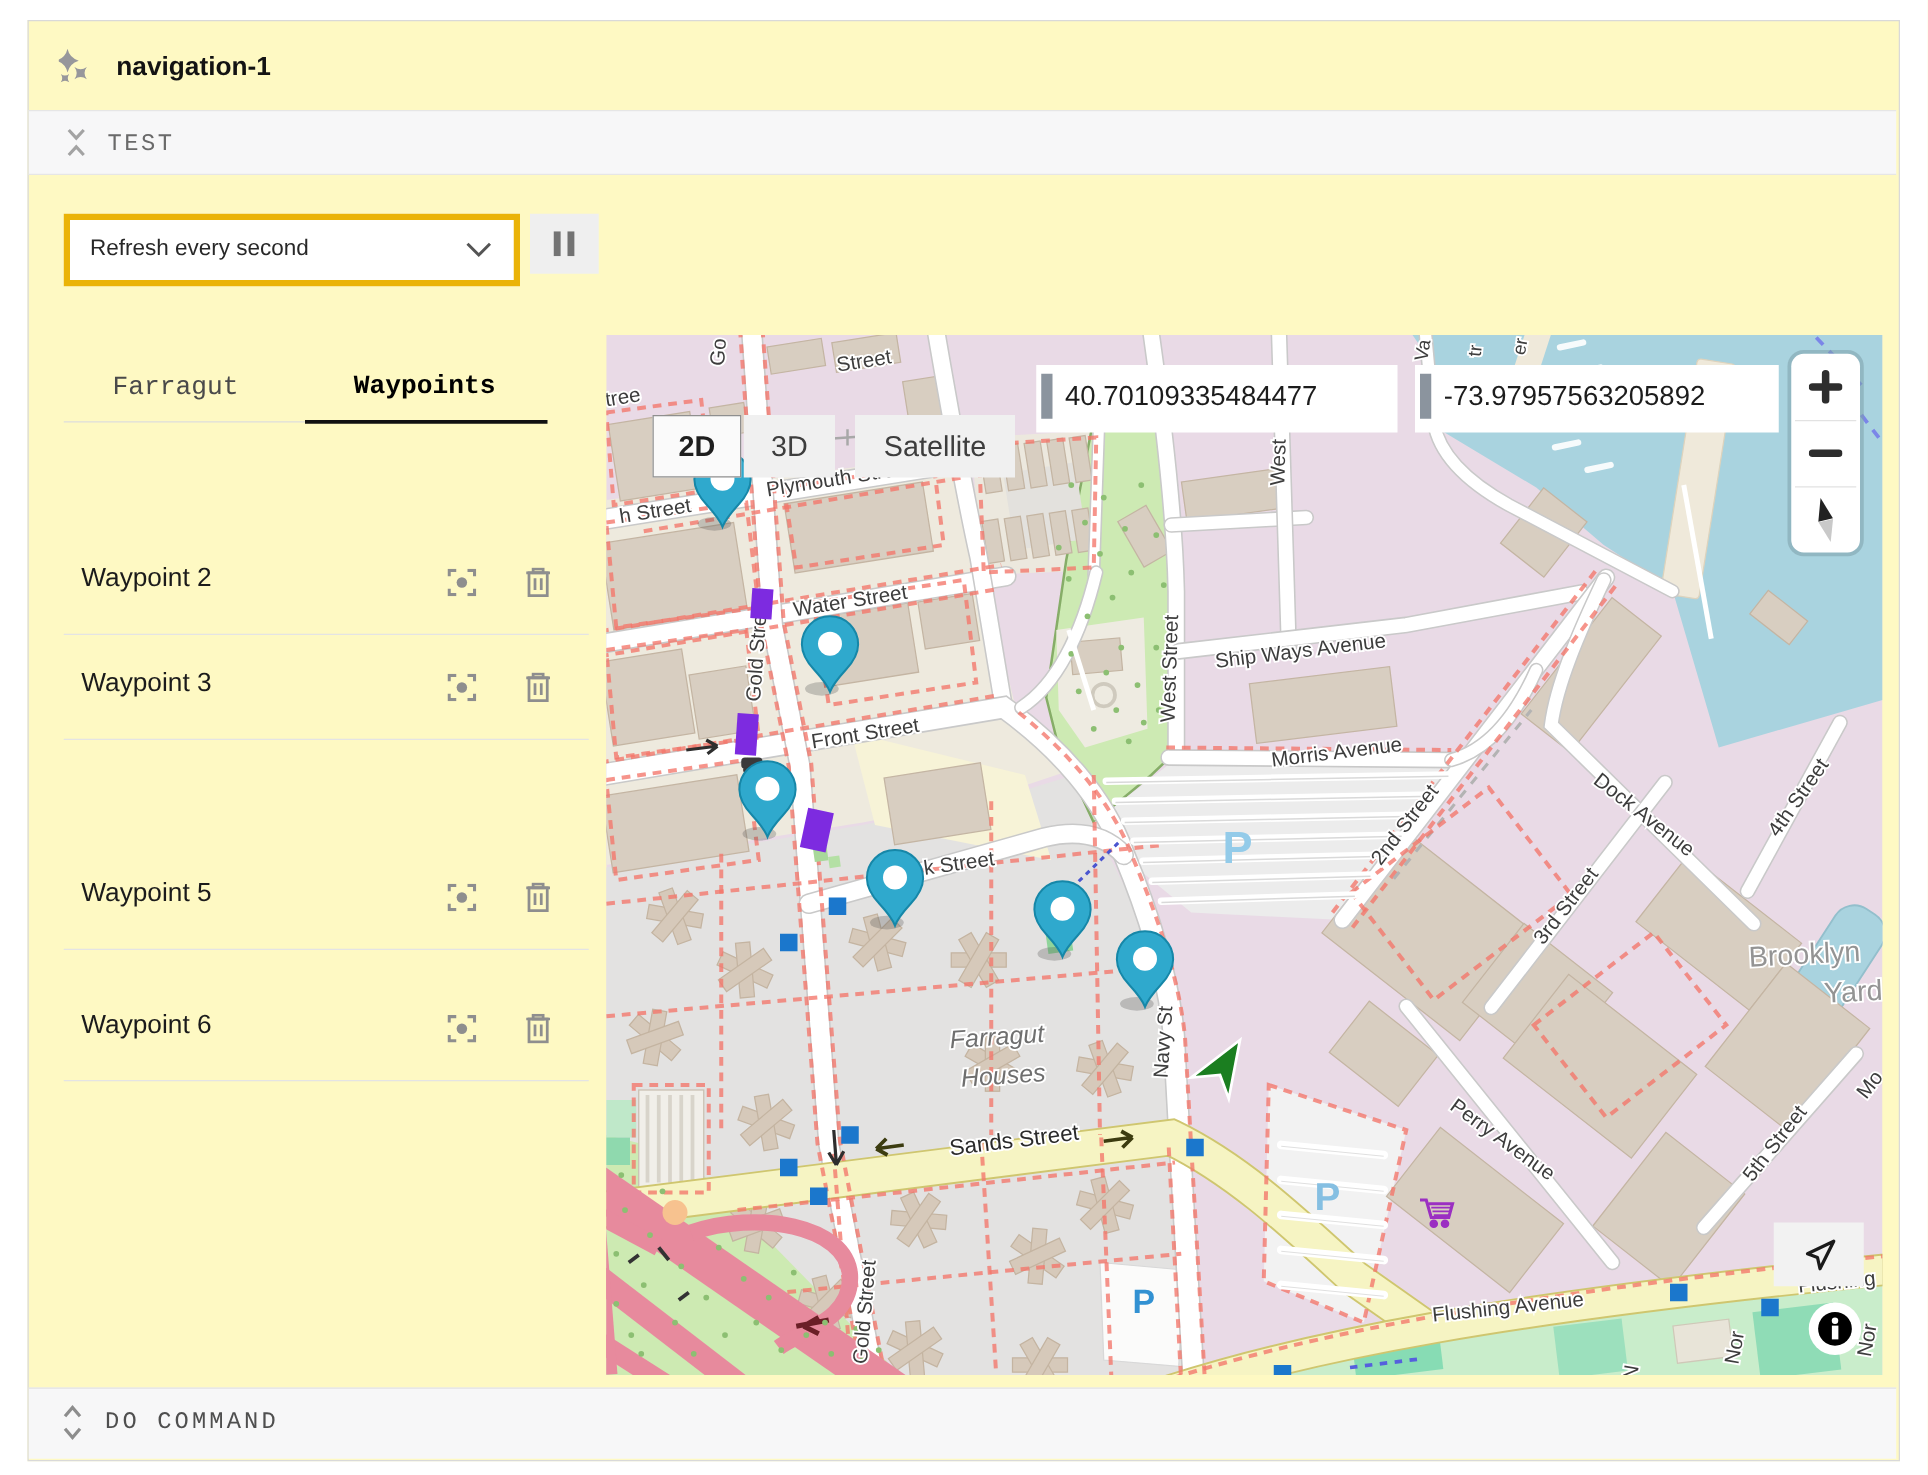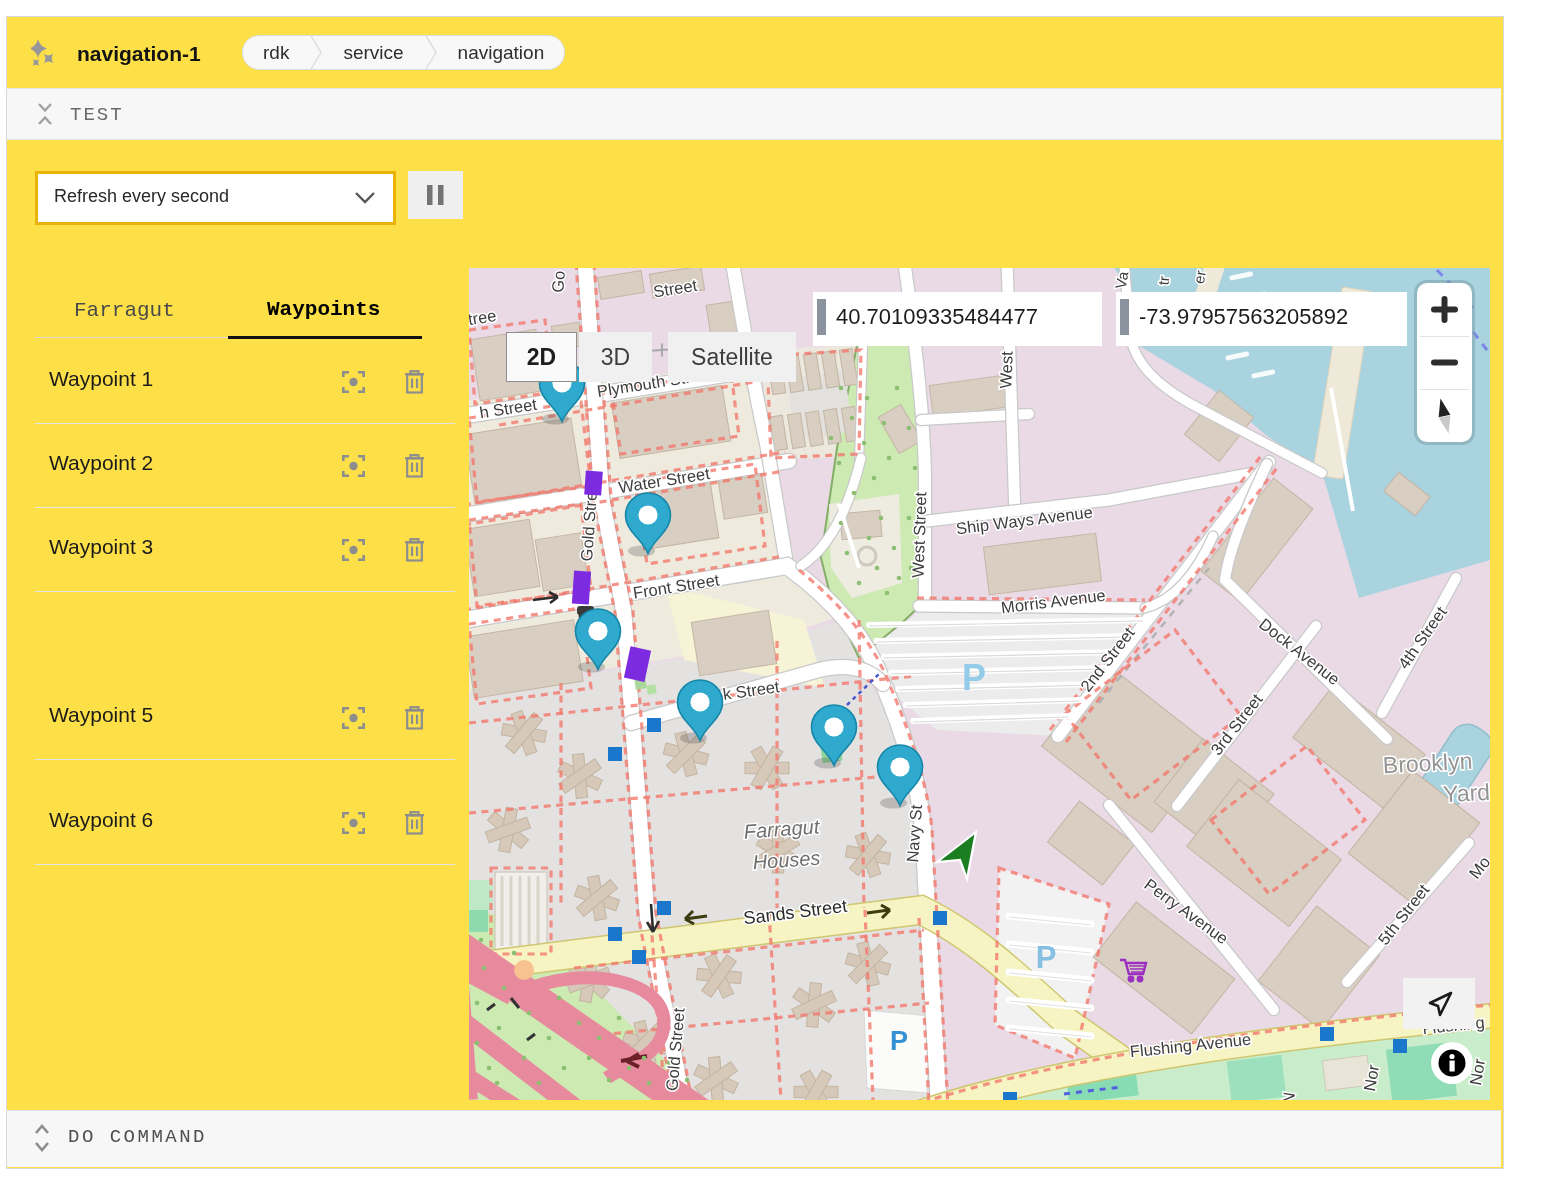--- a/index.html
+++ b/index.html
@@ -1,31 +1,31 @@
 <!DOCTYPE html>
 <html><head>
 <meta charset="utf-8">
 <style>
   html,body{margin:0;padding:0;width:1542px;height:1180px;background:#fff;
     font-family:"Liberation Sans",sans-serif;overflow:hidden;}
   .abs{position:absolute;}
-  .card{position:absolute;left:6px;top:16px;width:1496px;height:1151px;
-    border:1px solid #d9d9d9;background:#fde047;}
+  .card{position:absolute;left:22px;top:16px;width:1496px;height:1151px;
+    border:1px solid #d9d9d9;background:#fef9c3;}
   .htitle{left:70px;top:25px;font-size:21px;font-weight:bold;color:#131313;}
   .chips{left:235px;top:18px;height:33px;border:1px solid #dcdcdc;border-radius:17px;
     background:#f8f8f8;display:flex;align-items:center;font-size:19px;color:#2e2e2e;}
   .chips span{padding:0 20px;font-size:19px;}
   .chipdiv{width:14px;height:33px;}
   
   .testbar{left:0px;top:71px;width:1494px;height:50px;background:#f7f7f8;
     border-top:1px solid #e6e6e6;border-bottom:1px solid #e6e6e6;}
   .testtxt{left:63px;top:87px;font-family:"Liberation Mono",monospace;font-size:19px;
     letter-spacing:2px;color:#6a6a6a;}
   
-  .dd{left:28px;top:154px;width:355px;height:48px;border:3px solid #eab308;background:#fff;}
+  .dd{left:28px;top:154px;width:355px;height:48px;border:5px solid #eab308;background:#fff;}
   .ddtxt{left:16px;top:12px;font-size:18px;color:#282828;}
   .pausebtn{left:401px;top:154px;width:55px;height:48px;background:#efefef;}
   
   .tab{font-family:"Liberation Mono",monospace;font-size:21px;color:#4a4a4a;}
   .tabline-g{left:28px;top:320px;width:193px;height:1px;background:#ddd;}
   .tabline-b{left:221px;top:319px;width:194px;height:3px;background:#111;}
   .row{left:28px;width:420px;height:84px;border-bottom:1px solid #e4e4e4;}
   .rowtxt{left:14px;top:28px;font-size:21px;color:#1b1b1b;}
   
   .map{left:462px;top:251px;width:1021px;height:832px;}
@@ -77,31 +77,20 @@
       <path d="M7 2 Q8.6 9.3 16 11.5 Q8.6 13.7 7 21 Q5.4 13.7 -2 11.5 Q5.4 9.3 7 2 Z"></path>
       <g transform="translate(17.5,21.5) rotate(45)">
           <path d="M0 -7 Q0.9 -0.9 7 0 Q0.9 0.9 0 7 Q-0.9 0.9 -7 0 Q-0.9 -0.9 0 -7 Z"></path>
         </g>
       <g transform="translate(5,25.5) rotate(45)">
           <path d="M0 -4.8 Q0.7 -0.7 4.8 0 Q0.7 0.7 0 4.8 Q-0.7 0.7 -4.8 0 Q-0.7 -0.7 0 -4.8 Z"></path>
         </g>
     </g>
   </svg>
   <div class="abs htitle">navigation-1</div>
-  <div class="abs chips">
-    <span>rdk</span>
-      <svg class="chipdiv" viewBox="0 0 14 33">
-        <path d="M2 0 L12 16.5 L2 33" stroke="#dcdcdc" stroke-width="1.4" fill="none"></path>
-      </svg>
-    <span>service</span>
-      <svg class="chipdiv" viewBox="0 0 14 33">
-        <path d="M2 0 L12 16.5 L2 33" stroke="#dcdcdc" stroke-width="1.4" fill="none"></path>
-      </svg>
-    <span>navigation</span>
-  </div>
 
   <div class="abs testbar"></div>
   <svg class="abs" style="left:27px;top:85px;" width="22" height="24" viewBox="0 0 22 24">
     <path d="M5 2 L11 8.5 L17 2" stroke="#a3a3a3" stroke-width="2.5" fill="none"></path>
     <path d="M5 22 L11 15.5 L17 22" stroke="#a3a3a3" stroke-width="2.5" fill="none"></path>
   </svg>
   <div class="abs testtxt">TEST</div>
 
   <div class="abs dd">
     <div class="abs ddtxt">Refresh every second</div>
@@ -114,29 +103,20 @@
       <rect x="1" y="0" width="5.5" height="20" fill="#737373"></rect>
       <rect x="12" y="0" width="5.5" height="20" fill="#737373"></rect>
     </svg>
   </div>
 
   <div class="abs tab" style="left:67px;top:282px;">Farragut</div>
   <div class="abs tab" style="left:260px;top:281px;font-weight:bold;color:#000;">Waypoints</div>
   <div class="abs tabline-g"></div>
   <div class="abs tabline-b"></div>
 
-  <div class="abs row" style="top:322px;">
-      <div class="abs rowtxt">Waypoint 1</div>
-      <svg class="abs ricon" style="left:307px;top:32px;" width="23" height="22" viewBox="0 0 23 22">
-        <use href="#focusicon"></use>
-      </svg>
-      <svg class="abs ticon" style="left:369px;top:31px;" width="21" height="24" viewBox="0 0 21 24">
-        <use href="#trashicon"></use>
-      </svg>
-    </div>
   <div class="abs row" style="top:406px;">
       <div class="abs rowtxt">Waypoint 2</div>
       <svg class="abs ricon" style="left:307px;top:32px;" width="23" height="22" viewBox="0 0 23 22">
         <use href="#focusicon"></use>
       </svg>
       <svg class="abs ticon" style="left:369px;top:31px;" width="21" height="24" viewBox="0 0 21 24">
         <use href="#trashicon"></use>
       </svg>
     </div>
   <div class="abs row" style="top:490px;">

